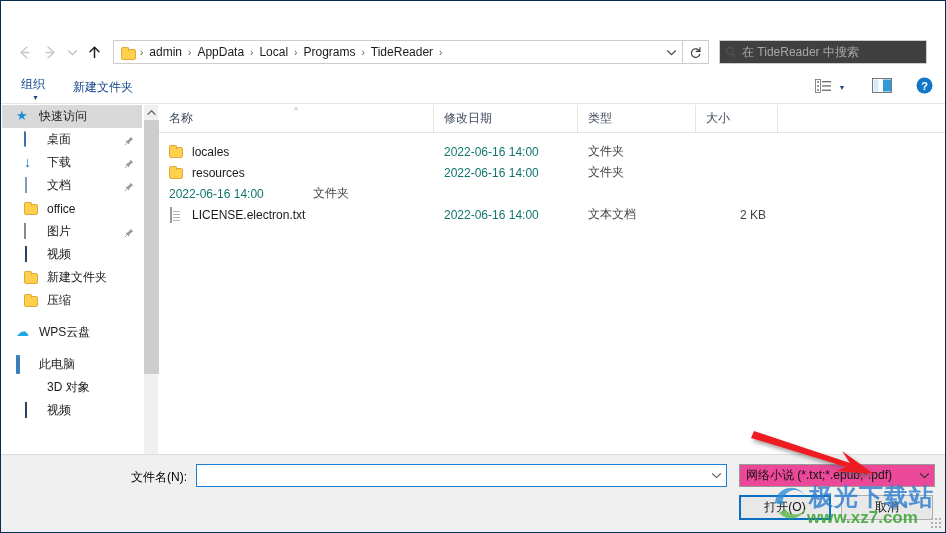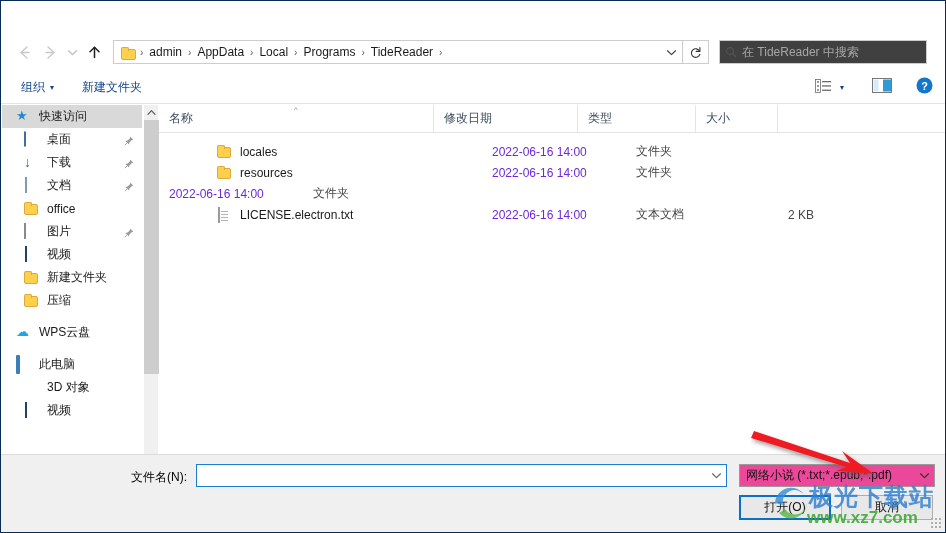--- a/index.html
+++ b/index.html
@@ -108,21 +108,21 @@
   
   #toolbar {
     position: absolute; left: 0; top: 71px; width: 944px; height: 32px;
     background: #ffffff; display: flex; align-items: center;
     border-bottom: 1px solid #e4e4e4;
   }
   .tb-item {
     font-size: 12px; color: #12458c; display: flex; align-items: center;
     height: 24px; padding: 0 8px;
   }
-  #tb-organize { margin-left: 12px; }
+  #tb-organize { margin-left: 12px; flex-direction: column; }
   #tb-organize .caret { margin-left: 5px; font-size: 8px; color: #12458c; }
   #tb-newfolder { margin-left: 12px; }
   #tb-right { margin-left: auto; display: flex; align-items: center; margin-right: 12px; }
   #tb-viewmode { display: flex; align-items: center; padding: 0 4px; }
   #tb-viewmode .caret { margin-left: 8px; font-size: 8px; color: #12458c; }
   #tb-pane { padding: 0 10px; margin-left: 14px; display: flex; align-items: center; }
   #tb-help { margin-left: 14px; display: flex; align-items: center; }
 
   
   #sidebar {
@@ -213,32 +213,32 @@
     font-size: 12px; color: #3f4b5c; height: 28px; display: flex; align-items: center;
     border-right: 1px solid #e4e4e4; padding-left: 10px; position: relative;
   }
   .sortcaret {
     position: absolute; left: 50%; top: 0px; transform: translateX(-50%);
     font-size: 8px; color: #8b8b8b;
   }
   .row {
     height: 21px; display: flex; align-items: center; font-size: 12px; color: #1a1a1a;
   }
-  .cell-name { display: flex; align-items: center; padding-left: 10px; margin-left: 48px; }
+  .cell-name { display: flex; align-items: center; padding-left: 10px; }
   .row-ico { width: 16px; height: 14px; margin-right: 7px; flex: none; position: relative; }
   .file-ico {
     width: 12px; height: 15px; margin-left: 1px;
     background: #ffffff; border: 1px solid #9a9a9a; position: relative;
   }
   .file-ico:after {
     content: ""; position: absolute; left: 2px; top: 3px; width: 7px; height: 1px;
     background: #b4b4b4;
     box-shadow: 0 3px 0 0 #b4b4b4, 0 6px 0 0 #b4b4b4, 0 9px 0 0 #b4b4b4;
   }
-  .cell-date { color: #6d28d9; padding-left: 10px; }
+  .cell-date { color: #0f766e; padding-left: 10px; }
   .cell-type { color: #444; padding-left: 10px; }
   .cell-size { color: #444; text-align: right; padding-right: 12px; }
 
   
   #bottombar {
     position: absolute; left: 0; bottom: 0; width: 944px; height: 78px;
     background: #f0f0f0; border-top: 1px solid #dcdcdc;
   }
   #fname-label {
     position: absolute; left: 130px; top: 468px; font-size: 12px; color: #000000;

